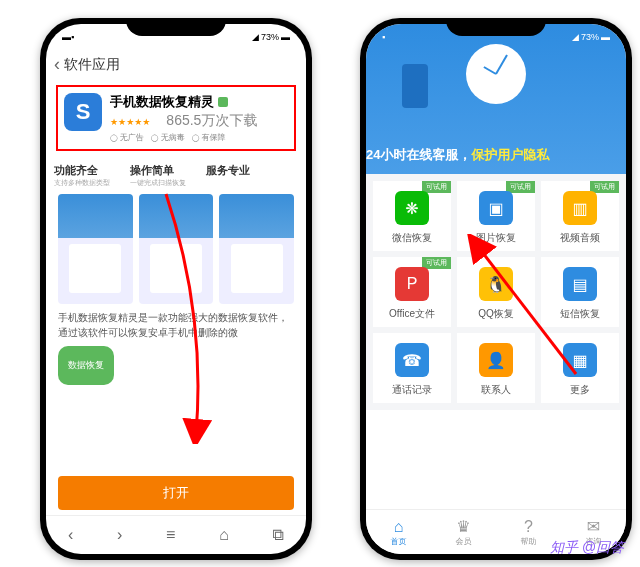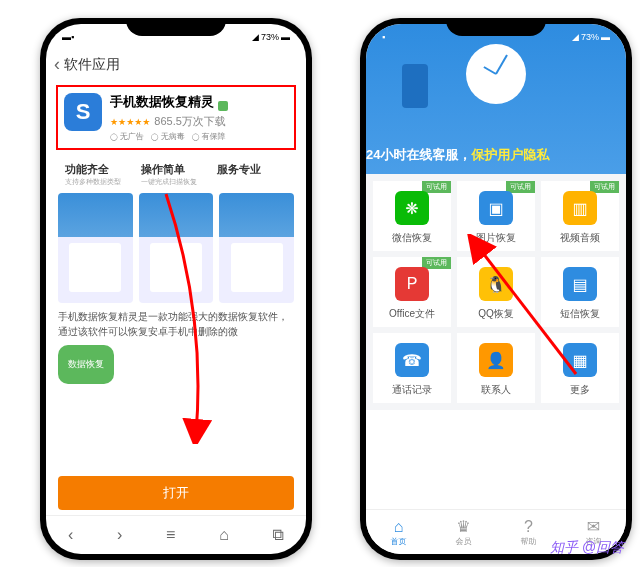--- a/index.html
+++ b/index.html
@@ -9,28 +9,28 @@
   .screen{width:100%;height:100%;background:#fff;border-radius:35px;overflow:hidden;position:relative}
   .notch{position:absolute;top:0;left:50%;transform:translateX(-50%);width:100px;height:18px;background:#000;border-radius:0 0 16px 16px;z-index:10}
   .status{height:22px;display:flex;justify-content:space-between;align-items:center;padding:2px 16px 0;font-size:9px}
   .status.dark .sig{color:#fff}
   .sig{display:flex;gap:2px;align-items:center}
   .header{display:flex;align-items:center;padding:6px 8px;font-size:14px;color:#333}
   .back{font-size:18px;color:#666;margin-right:4px}
   .redbox{margin:4px 10px;border:2px solid red;padding:6px;display:flex;gap:8px}
   .appicon{width:38px;height:38px;background:#2b7dd9;border-radius:8px;color:#fff;display:flex;align-items:center;justify-content:center;font-size:22px;font-weight:bold}
   .appinfo{flex:1}
-  .appname{font-size:13px;font-weight:bold;display:flex;align-items:flex-end;gap:4px}
+  .appname{font-size:13px;font-weight:bold;display:flex;align-items:center;gap:4px}
   .shield{width:10px;height:10px;background:#5cb85c;border-radius:2px}
   .stars{color:#f90;font-size:9px}
-  .dlcount{color:#888;font-size:11px;margin-left:4px}
+  .dlcount{color:#888;font-size:14px;margin-left:16px}
   .badges{display:flex;gap:7px;margin-top:2px}
   .badge{font-size:8px;color:#888;display:flex;align-items:center;gap:2px}
   .badge::before{content:"◯";font-size:7px}
-  .tabs{display:flex;padding:8px 19px 0;gap:20px;font-size:11px;overflow:hidden}
+  .tabs{display:flex;padding:8px 8px 0;gap:20px;font-size:11px;overflow:hidden}
   .tab{flex:0 0 auto}
   .tabtitle{font-weight:bold;color:#333}
   .tabsub{color:#aaa;font-size:7px}
   .shots{display:flex;gap:6px;padding:6px 12px;height:110px}
   .shot{flex:1;background:linear-gradient(#3a8fd9,#5ba3e0 40%,#eef 40%);border-radius:4px;position:relative}
   .shot::after{content:"";position:absolute;inset:45% 15% 10% 15%;background:#fff;border-radius:3px}
   .desc{font-size:10px;color:#555;padding:0 12px;line-height:1.5}
   .pills{padding:6px 12px;display:flex;gap:6px}
   .pill{background:#5cb85c;color:#fff;font-size:9px;padding:13px 10px;border-radius:10px}
   .openbtn{position:absolute;bottom:44px;left:12px;right:12px;height:34px;background:#f57c00;color:#fff;display:flex;align-items:center;justify-content:center;font-size:13px;border-radius:4px}

